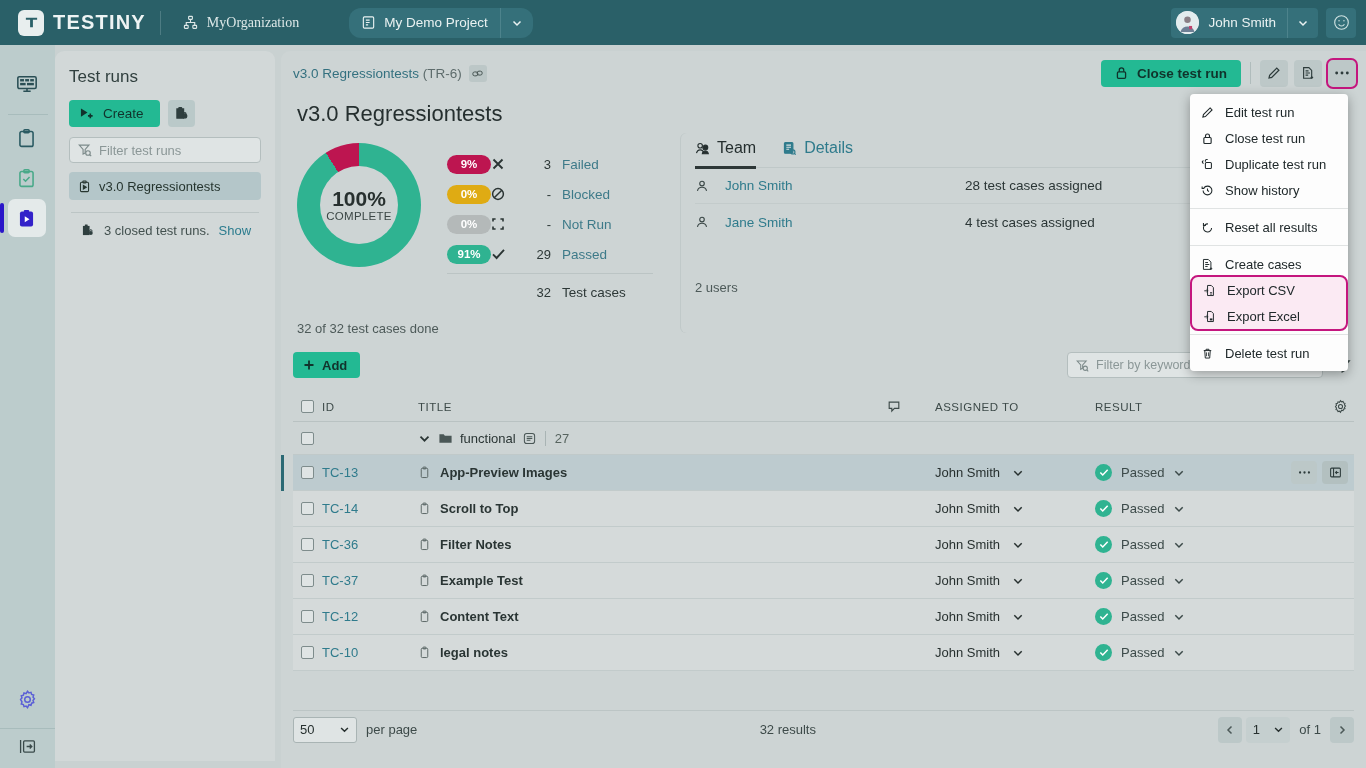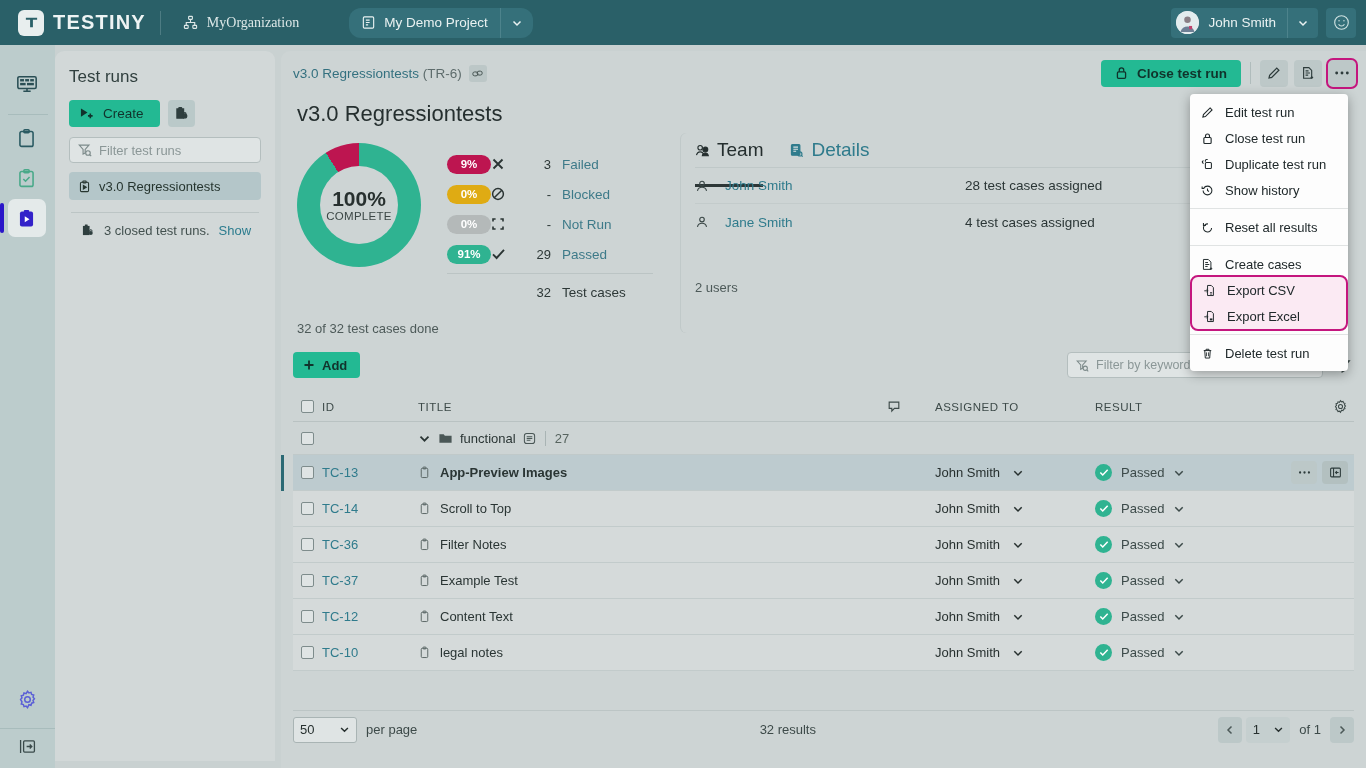--- a/index.html
+++ b/index.html
@@ -151,21 +151,21 @@
   .stat-row.total .stat-lbl { color:#2d3837; }
   .done-line { font-size:13px; color:#4d5a59; margin-top:14px; }
 
   
   .tabs-card {
     flex:1; background:#cdd4d4; margin-left:12px; margin-top:32px;
     height:200px; border-radius:6px; padding:0 14px;
     box-shadow: -1px 0 0 #c0c9c9;
   }
   .tabs { display:flex; gap:26px; height:34px; align-items:flex-start; padding-top:6px; }
-  .tab { display:flex; align-items:center; gap:7px; font-size:19px; padding-bottom:23px; color:#2f7b8c; }
+  .tab { display:flex; align-items:center; gap:7px; font-size:16px; padding-bottom:9px; color:#2f7b8c; }
   .tab.active { color:#242e2e; border-bottom:3px solid #2d3737; }
   .tabs-line { height:1px; background:#bfc8c8; }
   .team-row { display:flex; align-items:center; height:36px; border-bottom:1px solid #c3cbcb; }
   .team-row:last-of-type { border-bottom:none; }
   .team-ic { width:30px; text-align:center; color:#3b4847; }
   .team-name { color:#2f7b8c; font-size:13.5px; width:240px; }
   .team-count { font-size:13.5px; color:#2b3636; }
   .users-count { font-size:13px; color:#4d5a59; margin-top:40px; }
 
   
@@ -198,21 +198,21 @@
   .c-act { width:64px; display:flex; align-items:center; justify-content:flex-end; padding-right:6px; }
 
   .grp-row { display:flex; align-items:center; height:33px; background:#cdd4d4; border-bottom:1px solid #c0c9c9; }
   .grp-main { display:flex; align-items:center; gap:7px; font-size:13px; color:#2a3534; }
   .grp-count { color:#57645f; padding-left:9px; border-left:1px solid #a9b4b4; margin-left:2px; }
 
   .trow { display:flex; align-items:center; height:36px; border-bottom:1px solid #c2cbcb; background:#d5dada; position:relative; }
   .trow.sel { background:#bdcbcf; }
   .trow.sel::before { content:""; position:absolute; left:-12px; top:0; width:3px; height:36px; background:#2b6974; }
   .tid { color:#2f7b8c; font-size:13px; }
-  .ttitle { display:flex; align-items:center; gap:9px; font-size:13px; color:#2a3534; }
+  .ttitle { display:flex; align-items:center; gap:9px; font-size:13px; color:#2a3534;font-weight:bold; }
   .trow.sel .ttitle { font-weight:bold; }
   .tasg { display:flex; align-items:center; gap:12px; font-size:13px; color:#27302f; }
   .tres { display:flex; align-items:center; gap:9px; font-size:13px; color:#3c4a49; }
   .res-dot {
     width:17px; height:17px; border-radius:50%; background:#2fb391;
     display:flex; align-items:center; justify-content:center; color:#fff; font-size:10px;
   }
   .row-act { width:26px; height:23px; border-radius:4px; background:#bcc8c8; display:flex; align-items:center; justify-content:center; color:#2d3b3b; font-size:11px; }
   .row-act.b { margin-left:5px; background:#b3c0c0; }
 

